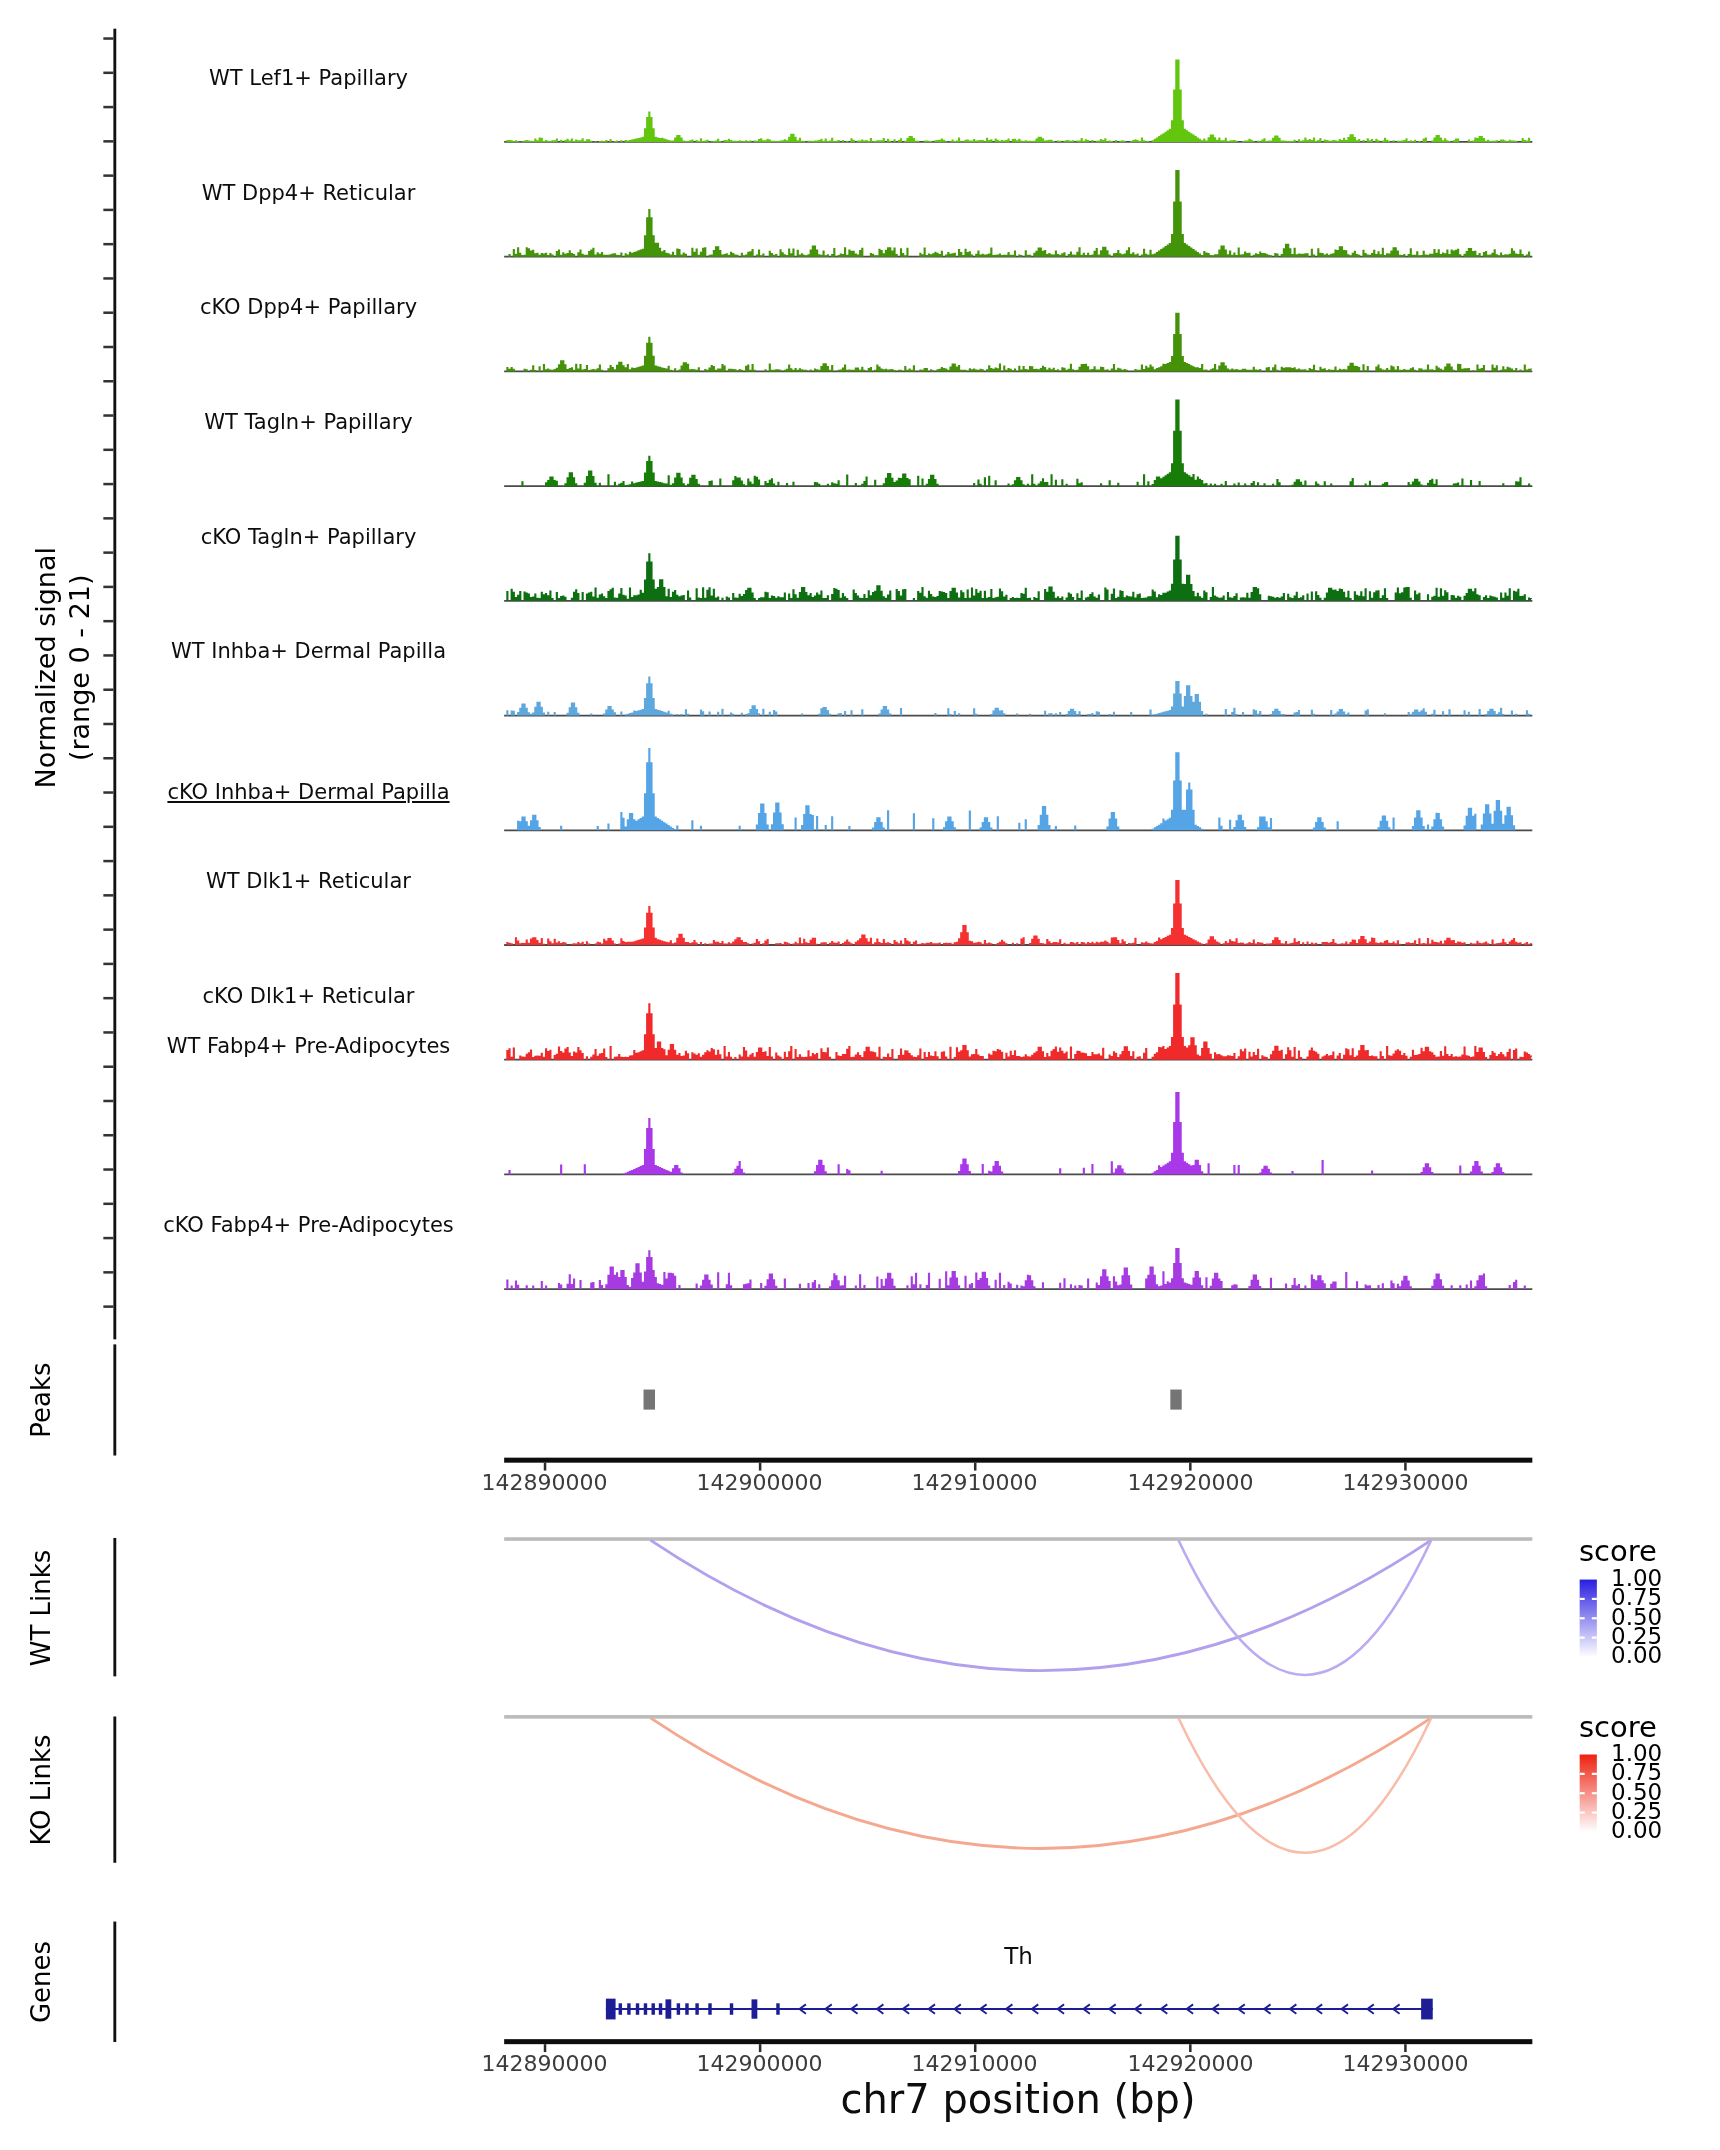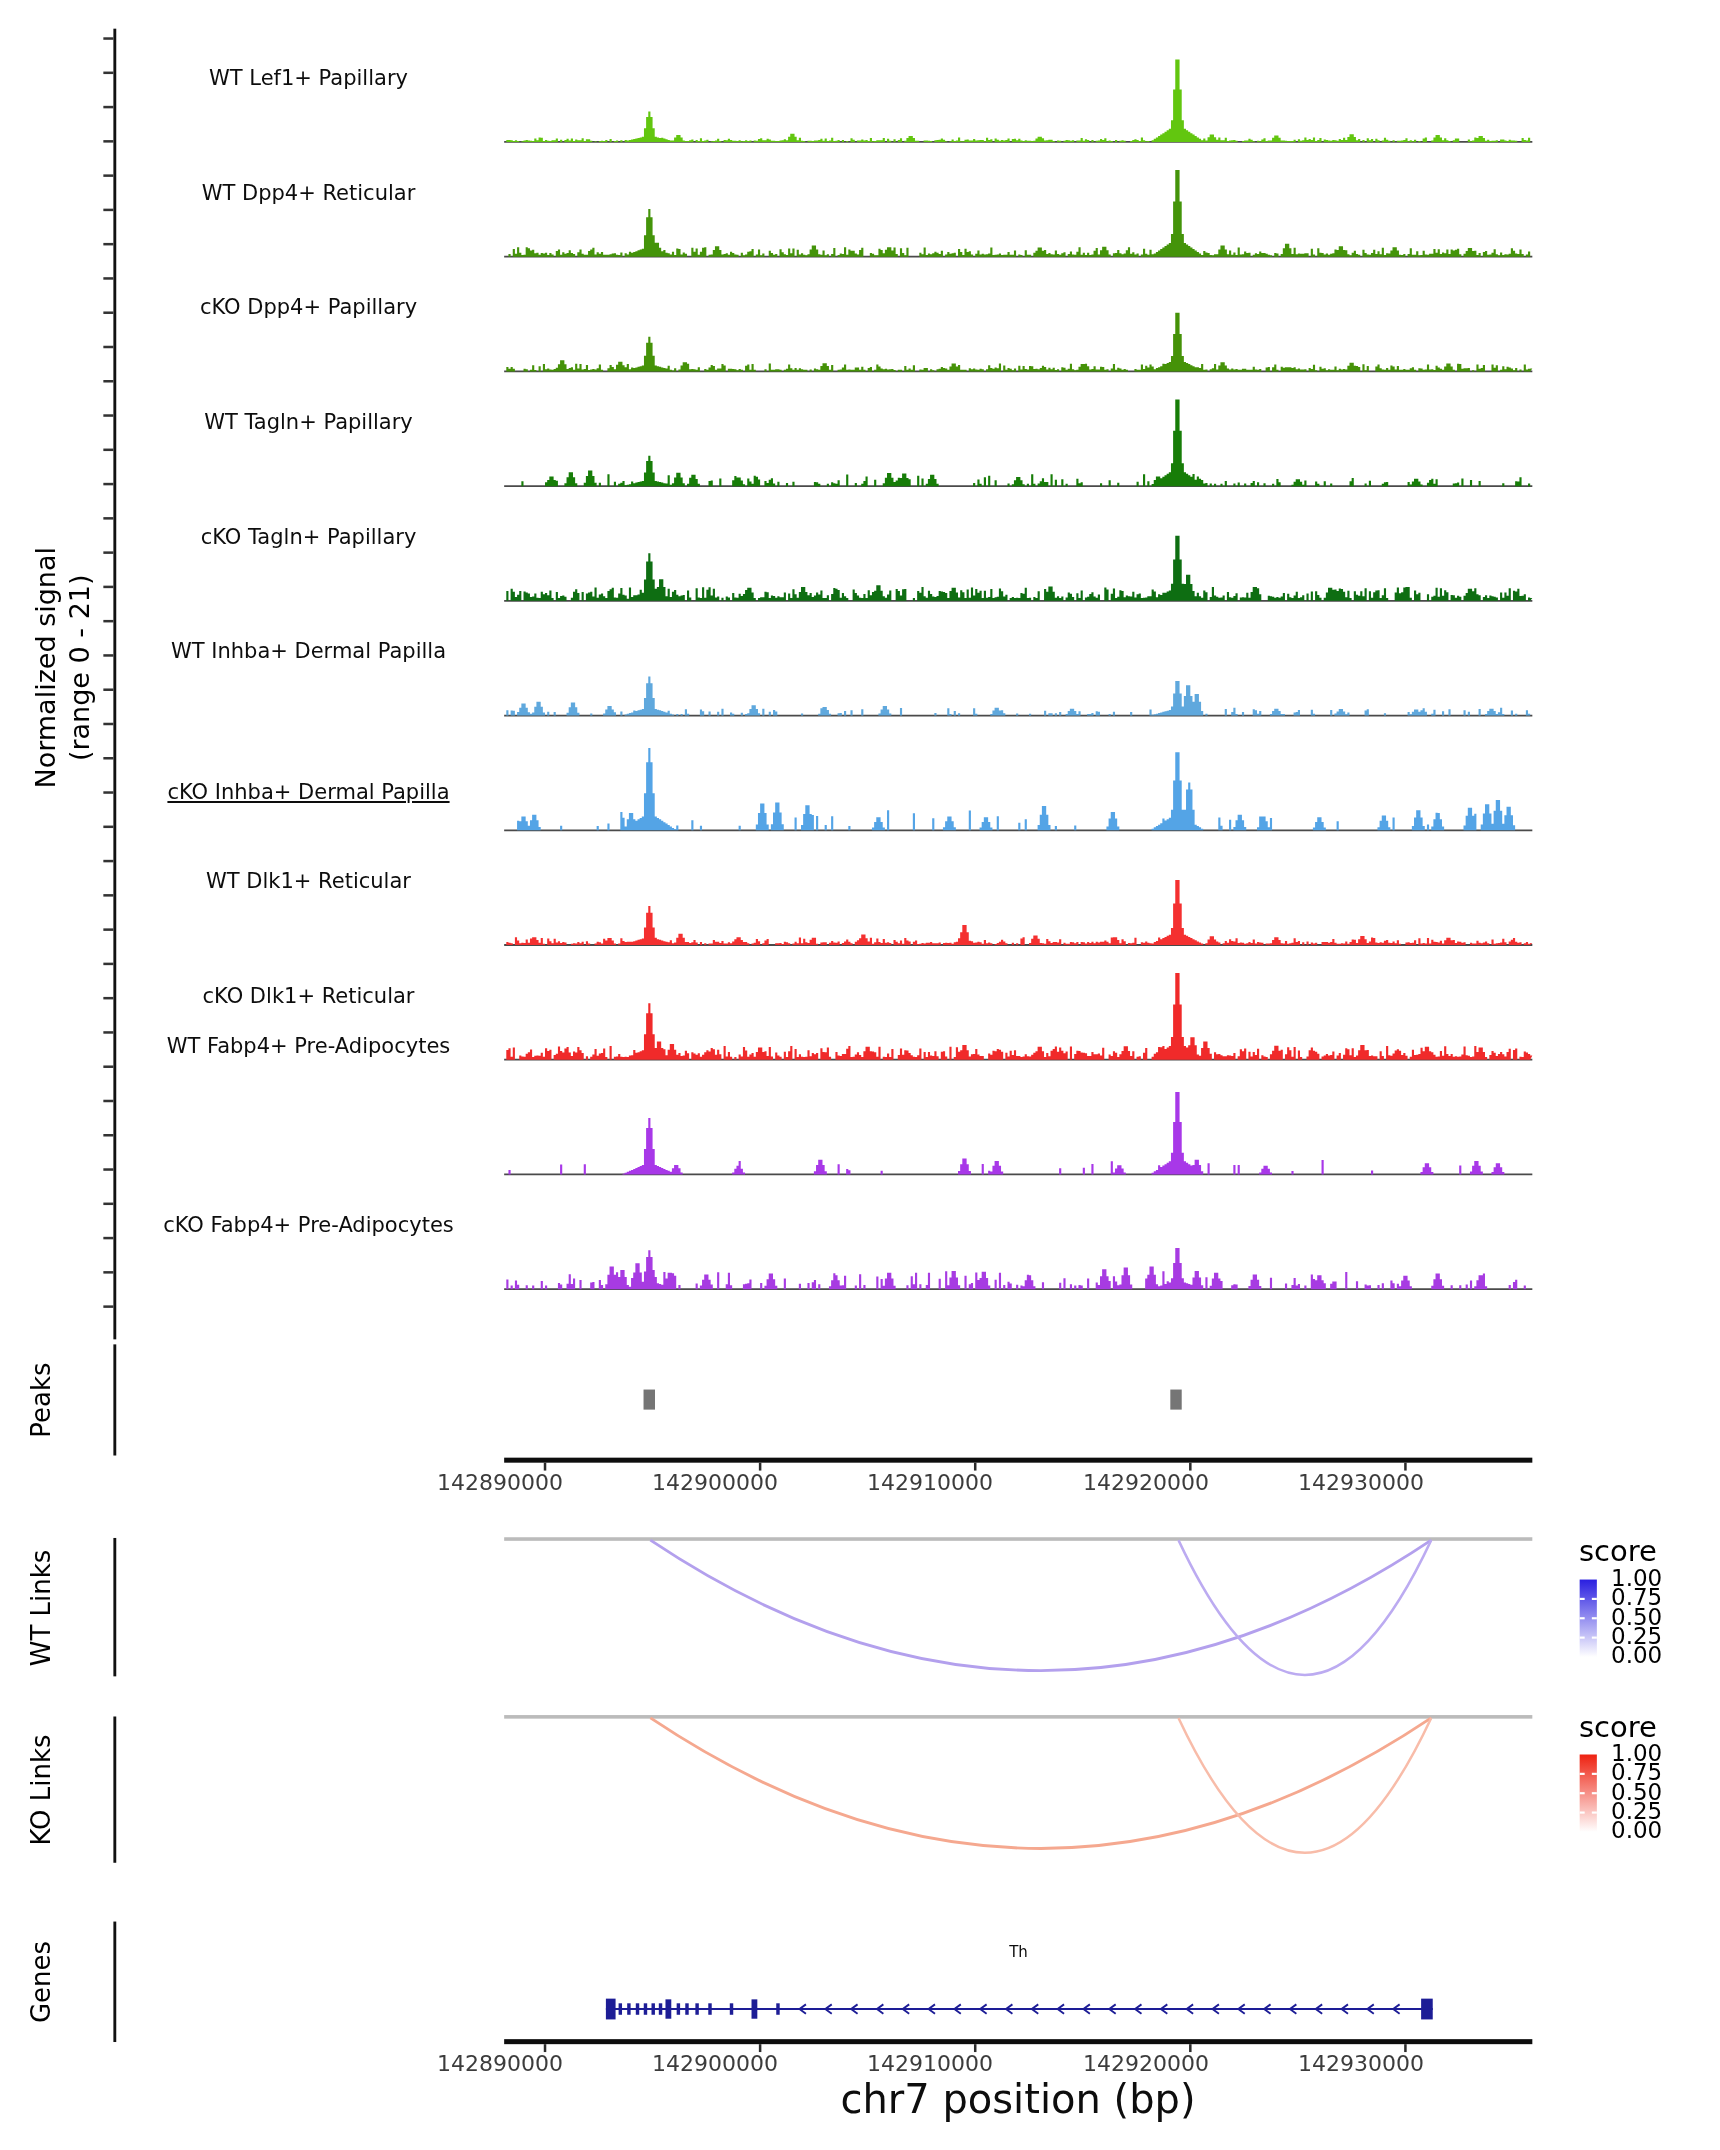--- a/index.html
+++ b/index.html
@@ -1,26 +1,26 @@
 <!DOCTYPE html>
 <html style="font-size:11.5px"><head>
 <meta charset="utf-8">
 <style>
   html,body{margin:0;padding:0;background:#ffffff}
   .fig{position:relative;width:1721px;height:2151px;background:#fff;
        font-family:"DejaVu Sans","Liberation Sans",sans-serif;color:#000;overflow:hidden}
   #gfx{position:absolute;left:0;top:0}
   .tlabel{position:absolute;left:72px;width:473px;text-align:center;font-size:21px;color:#0d0d0d;white-space:nowrap}
-  .xtick{position:absolute;width:215px;text-align:left;font-size:22px;color:#3c3c3c;white-space:nowrap}
+  .xtick{position:absolute;width:215px;text-align:center;font-size:22px;color:#3c3c3c;white-space:nowrap}
   .slabel{position:absolute;left:-66px;width:215px;height:32px;text-align:center;font-size:26px;color:#000;
           transform:rotate(-90deg)}
   .ylab{position:absolute;left:-367px;top:634px;width:860px;text-align:center;font-size:27px;line-height:1.25;
         color:#000;transform:rotate(-90deg)}
   .xlab{position:absolute;left:731px;top:2076px;width:574px;text-align:center;font-size:40px;color:#0d0d0d}
-  .genename{position:absolute;left:961px;top:1943px;width:115px;text-align:center;font-size:15px;color:#0d0d0d}
+  .genename{position:absolute;left:961px;top:1943px;width:115px;text-align:center;font-size:23px;color:#0d0d0d}
   .legtitle{position:absolute;left:1579px;width:158px;font-size:29px;text-align:left;color:#000}
   .legnum{position:absolute;left:1611px;width:86px;font-size:23px;text-align:left;color:#000;white-space:nowrap}
 </style>
 </head>
 <body>
 
 <div class="fig">
   <svg id="gfx" width="1721" height="2151" viewBox="0 0 2400 3000">
       <defs>
         <linearGradient id="gradWT" x1="0" y1="0" x2="0" y2="1">

